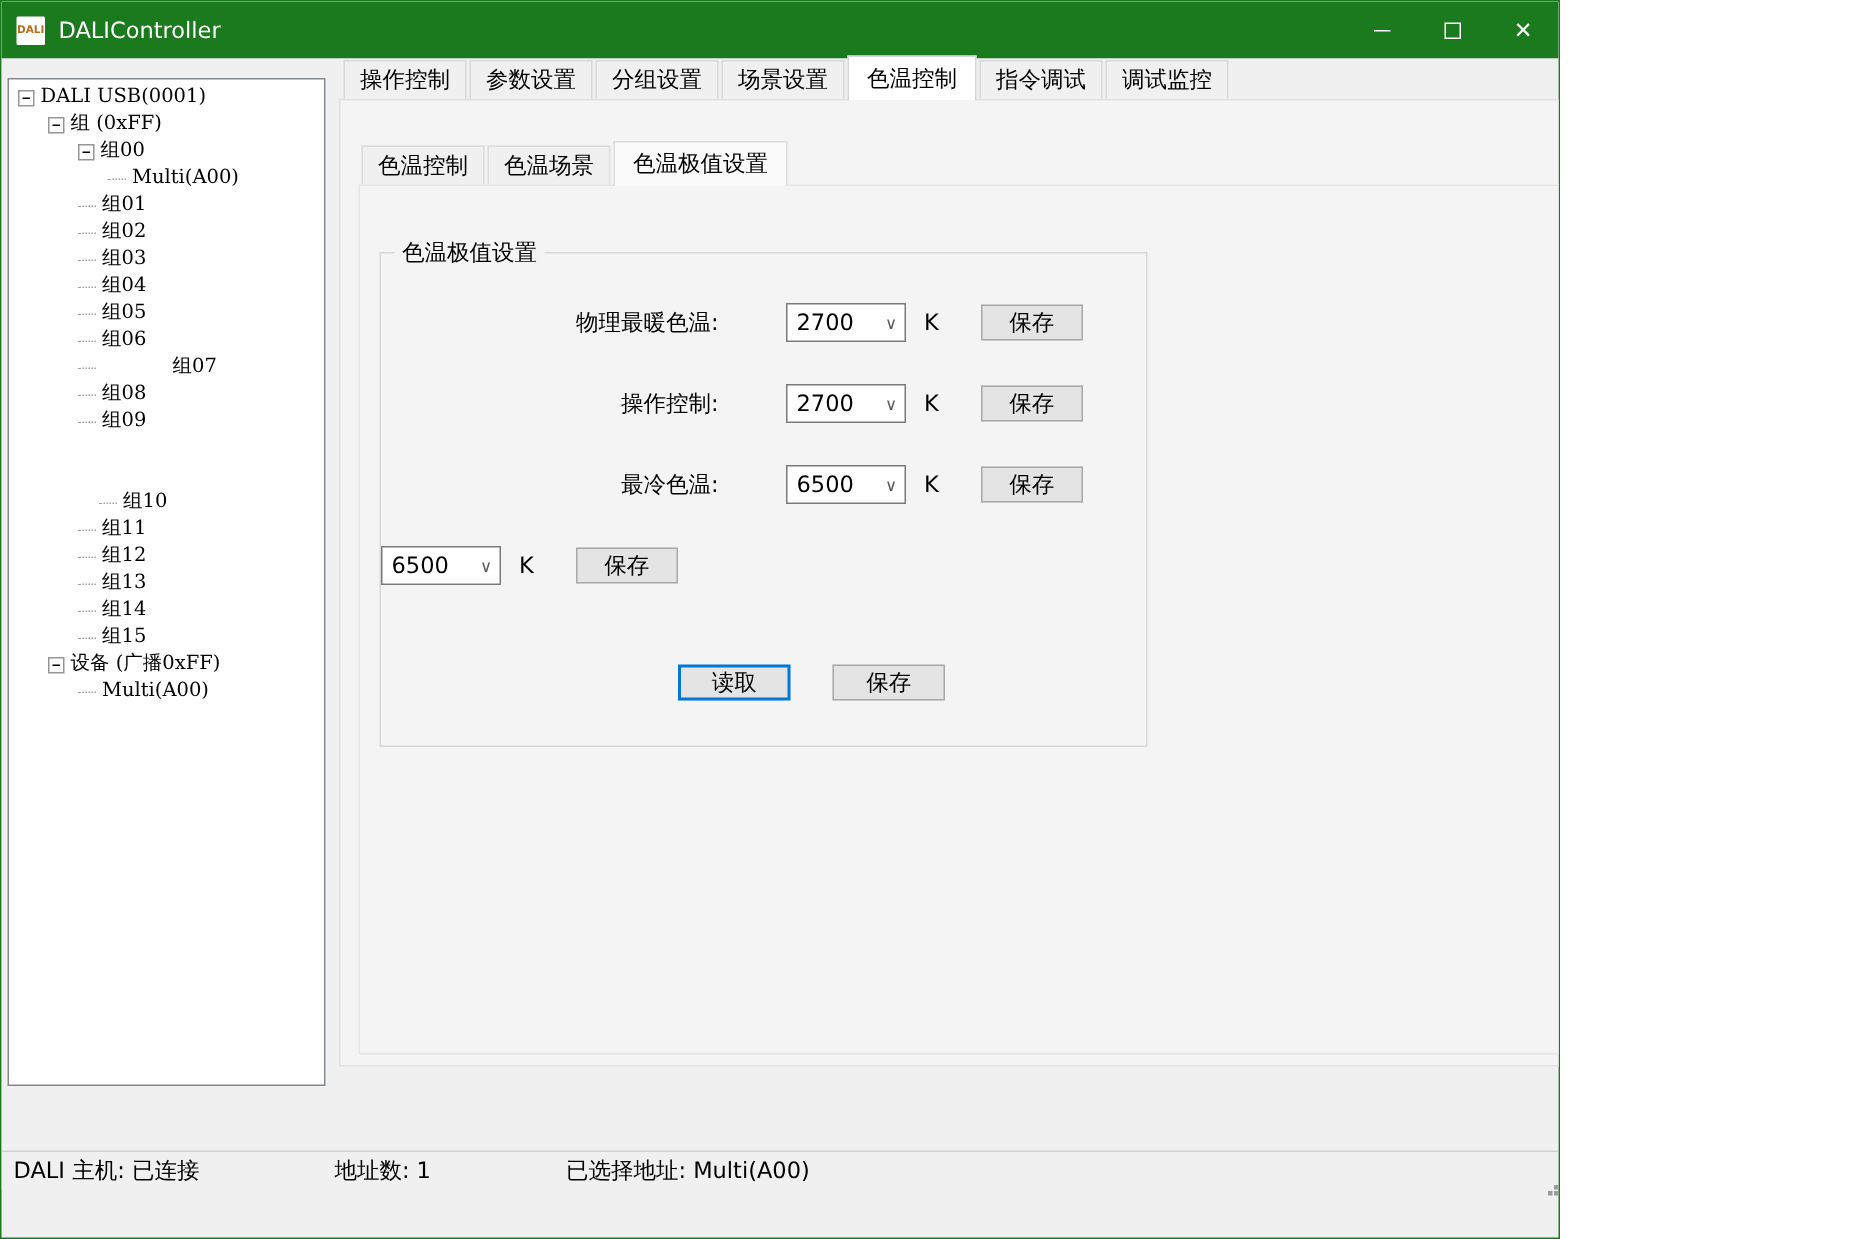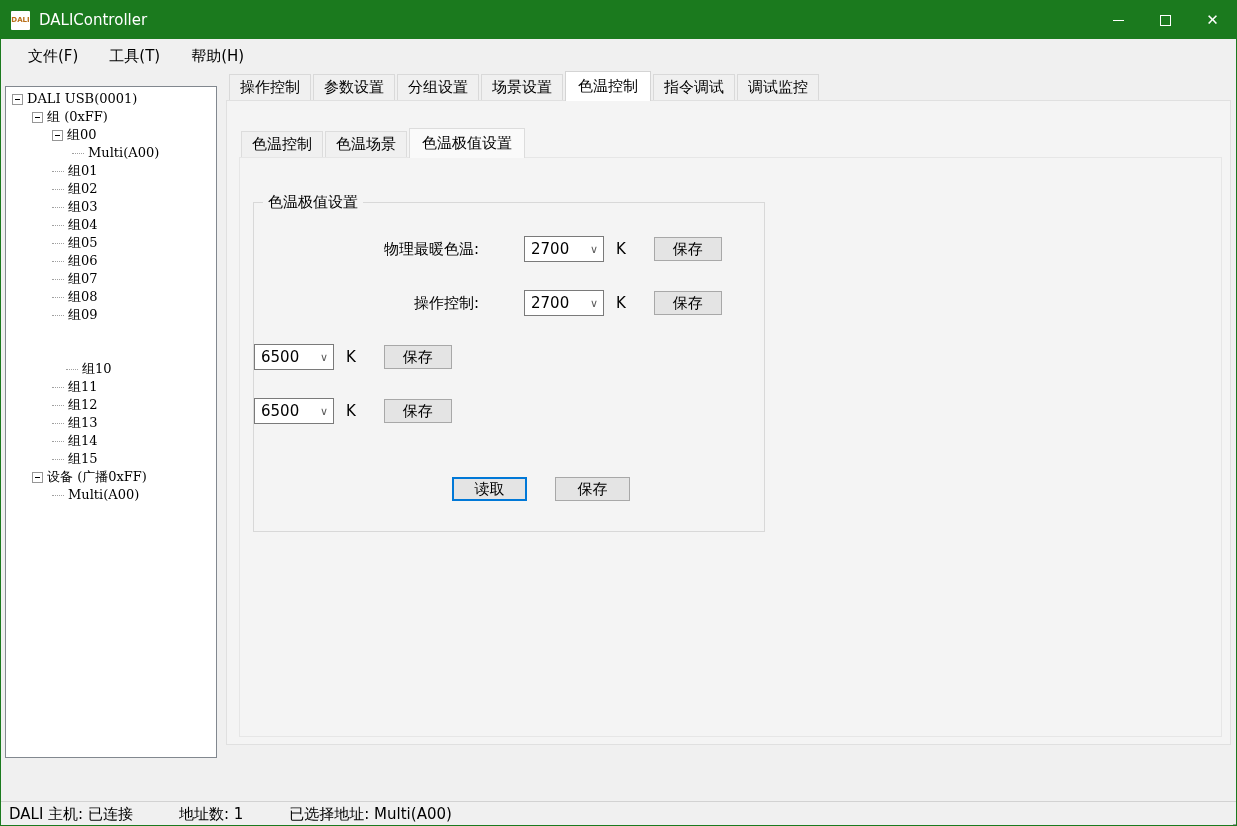--- a/index.html
+++ b/index.html
@@ -1,19 +1,19 @@
 <!DOCTYPE html>
 <html><head>
 <meta charset="utf-8">
 <style>
   * { margin:0; padding:0; box-sizing:border-box; }
   html,body { width:1237px; height:826px; }
   body { font-family:"DejaVu Sans","Liberation Sans",sans-serif; font-size:15px; color:#000; }
 
-  .window { width:1237px; height:826px; border:1px solid #1b7a1e; background:#f0f0f0;
+  .window { width:1040px; height:826px; border:1px solid #1b7a1e; background:#f0f0f0;
             display:flex; flex-direction:column; overflow:hidden; }
 
   
   .titlebar { height:38px; background:#1b7a1e; display:flex; align-items:center; flex:0 0 auto; }
   .app-icon { width:19px; height:19px; background:#fff; margin-left:10px; display:flex;
               align-items:center; justify-content:center; font-size:7px; font-weight:bold;
               color:#b86f1a; letter-spacing:0; border-radius:1px; }
   .app-title { color:#fff; margin-left:9px; font-size:15px; }
   .win-controls { margin-left:auto; display:flex; height:100%; }
   .win-btn { width:47px; height:100%; display:flex; align-items:center; justify-content:center; cursor:default; }
@@ -75,21 +75,21 @@
   .btn.read { left:198px; border:2px solid #0078d7; }
   .btn.save-big { left:301px; }
 
   
   .footer-row { position:absolute; left:0; right:0; top:700px; height:28px; background:#f0f0f0; }
   .checkbox { position:absolute; left:905px; top:6px; width:15px; height:15px; background:#fff;
               border:1px solid #333; }
   .checkbox-label { position:absolute; left:928px; top:4px; font-size:15px; }
 
   .statusbar { height:26px; background:#f0f0f0; border-top:1px solid #d2d2d2; display:flex;
-               align-items:center; padding-left:8px; font-size:15px; position:relative; flex:0 0 auto; }
+               align-items:center; padding-left:8px; font-size:15px; position:relative; flex:0 0 auto;gap:44px; }
   .status-item { margin-right:46px; }
   .grip { position:absolute; right:4px; bottom:4px; width:3px; height:3px; background:transparent;
           box-shadow: 8px 8px #9a9a9a, 4px 8px #9a9a9a, 0 8px #9a9a9a, 8px 4px #9a9a9a,
                       4px 4px #9a9a9a, 8px 0 #9a9a9a; }
 </style>
 </head>
 <body>
 
 <div class="window">
 
@@ -102,25 +102,20 @@
         </div>
       <div class="win-btn">
           <span class="max-glyph"></span>
         </div>
       <div class="win-btn">
           <span class="close-glyph">✕</span>
         </div>
     </div>
   </div>
 
-  <div class="menubar">
-      <div class="menu-item">文件(F)</div>
-      <div class="menu-item">工具(T)</div>
-      <div class="menu-item">帮助(H)</div>
-    </div>
 
   <div class="client">
 
     <div class="tree-panel">
         <div class="tree-row" style="padding-left: 6px;">
           <span class="expander"></span>
           <span class="tree-label">DALI USB(0001)</span>
         </div>
         <div class="tree-row" style="padding-left: 26px;">
           <span class="expander"></span>
@@ -151,21 +146,21 @@
           <span class="tree-label">组04</span>
         </div>
         <div class="tree-row" style="padding-left: 46px;">
           <span class="stub"></span>
           <span class="tree-label">组05</span>
         </div>
         <div class="tree-row" style="padding-left: 46px;">
           <span class="stub"></span>
           <span class="tree-label">组06</span>
         </div>
-        <div class="tree-row" style="padding-left: 46px;">
+        <div class="tree-row" style="padding-left: 46px; gap: 47px;">
           <span class="stub"></span>
           <span class="tree-label">组07</span>
         </div>
         <div class="tree-row" style="padding-left: 46px;">
           <span class="stub"></span>
           <span class="tree-label">组08</span>
         </div>
         <div class="tree-row" style="padding-left: 46px;">
           <span class="stub"></span>
           <span class="tree-label">组09</span>
@@ -237,20 +232,21 @@
               <div class="ct-row" style="top: 87px;">
                 <span class="ct-label">操作控制:</span>
                 <span class="combo">
                   <span class="combo-val">2700</span>
                   <span class="chev">∨</span>
                 </span>
                 <span class="unit">K</span>
                 <button class="btn save-sm">保存</button>
               </div>
               <div class="ct-row" style="top: 141px;">
+                <span class="ct-label">最冷色温:</span>
                 <span class="combo">
                   <span class="combo-val">6500</span>
                   <span class="chev">∨</span>
                 </span>
                 <span class="unit">K</span>
                 <button class="btn save-sm">保存</button>
               </div>
               <div class="ct-row" style="top: 195px;">
                 <span class="combo">
                   <span class="combo-val">6500</span>

